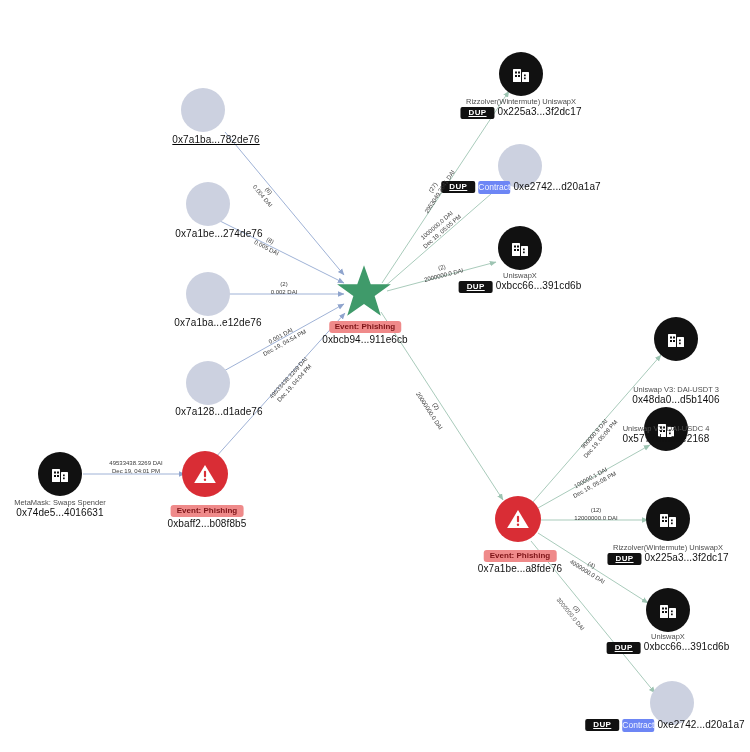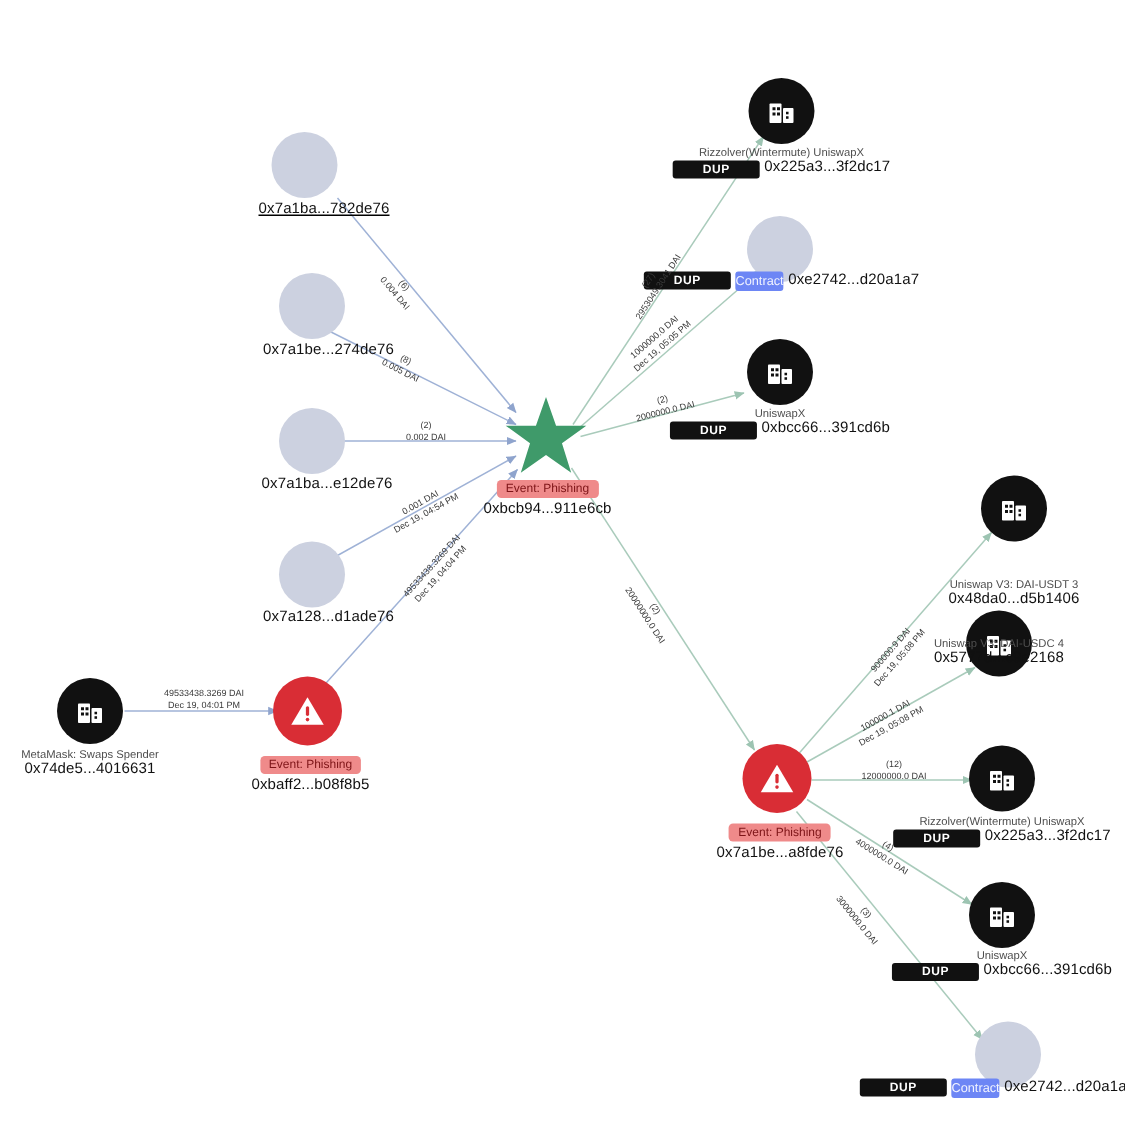--- a/index.html
+++ b/index.html
@@ -36,30 +36,30 @@
     transform:translateX(-50%);
     text-align:center;
     white-space:nowrap;
     line-height:1.25;
   }
   .l-name{font-size:7.5px;color:#4e4e4e;}
   .l-addr{font-size:10px;color:#111;letter-spacing:.1px;}
   .l-addr-row{display:flex;align-items:center;justify-content:center;gap:3px;}
   .tag-dup{
     background:#111;color:#fff;font-size:8px;font-weight:bold;
-    padding:1px 20px;border-radius:2px;letter-spacing:.4px;
+    padding:1px 8px;border-radius:2px;letter-spacing:.4px;text-decoration:underline;
   }
   .tag-contract{
     background:#6d86f5;color:#f2f4ff;font-size:8.5px;
     padding:1px 0;border-radius:2px;
   }
   .badge-phish{
     display:inline-block;
     background:#ef8a8a;color:#7d1417;
-    font-size:8px;font-weight:normal;
+    font-size:8px;font-weight:bold;
     padding:1px 6px;border-radius:3px;
     margin-bottom:1px;
   }
 
   
   .elabel{
     position:absolute;
     font-size:6px;
     color:#3a3a3a;
     white-space:nowrap;

